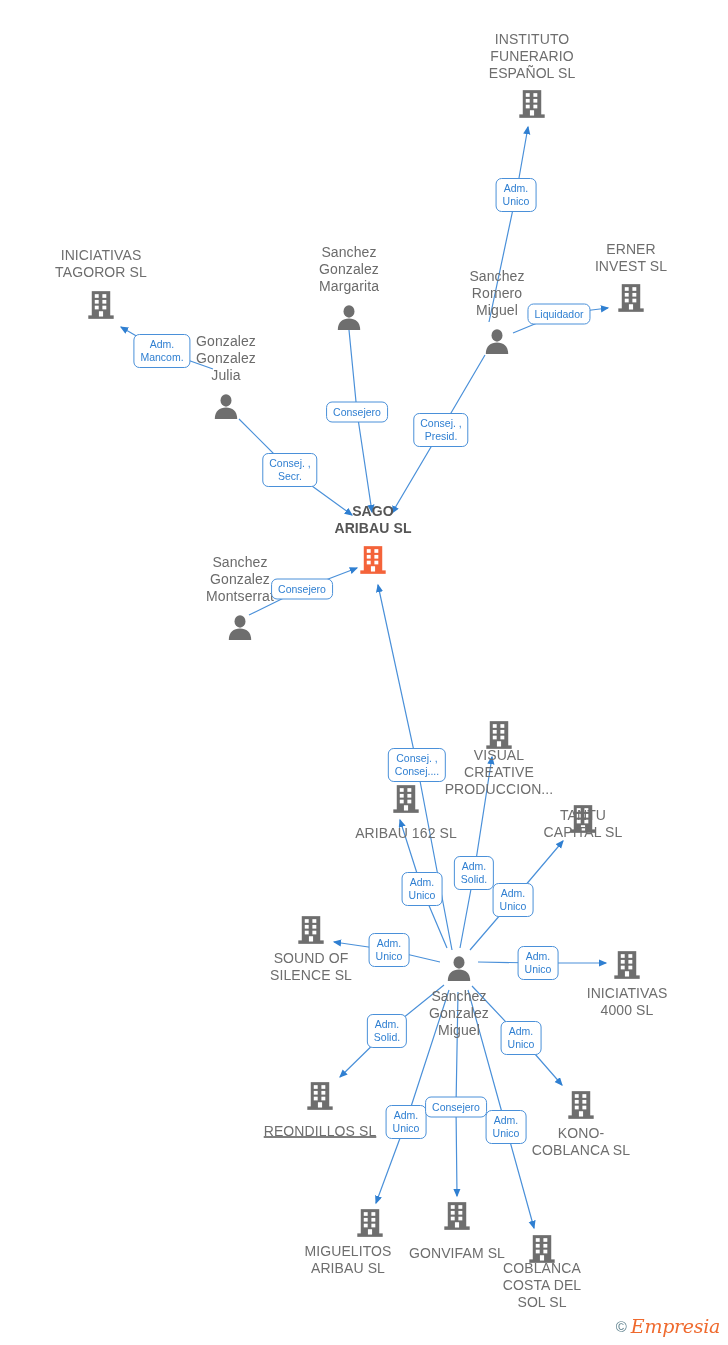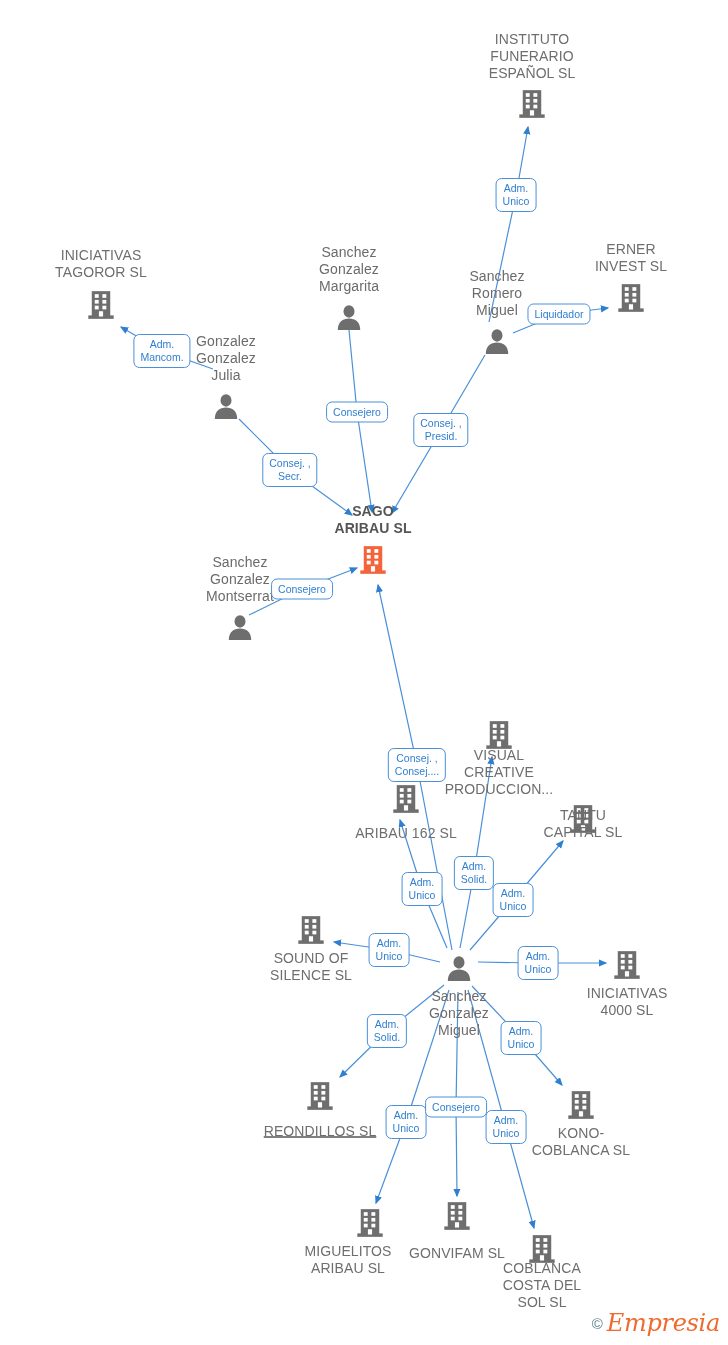--- a/index.html
+++ b/index.html
@@ -67,21 +67,21 @@
     display: flex;
     align-items: center;
     gap: 4px;
   }
   .watermark .copy {
     color: #5b7f8c;
     font-size: 15px;
   }
   .watermark .brand {
     color: #ef6a2e;
-    font-size: 24px;
+    font-size: 19px;
     font-style: italic;
     font-family: "DejaVu Serif", serif;
     letter-spacing: -0.3px;
   }
 </style>
 </head>
 <body>
 
 <div id="canvas">
 

